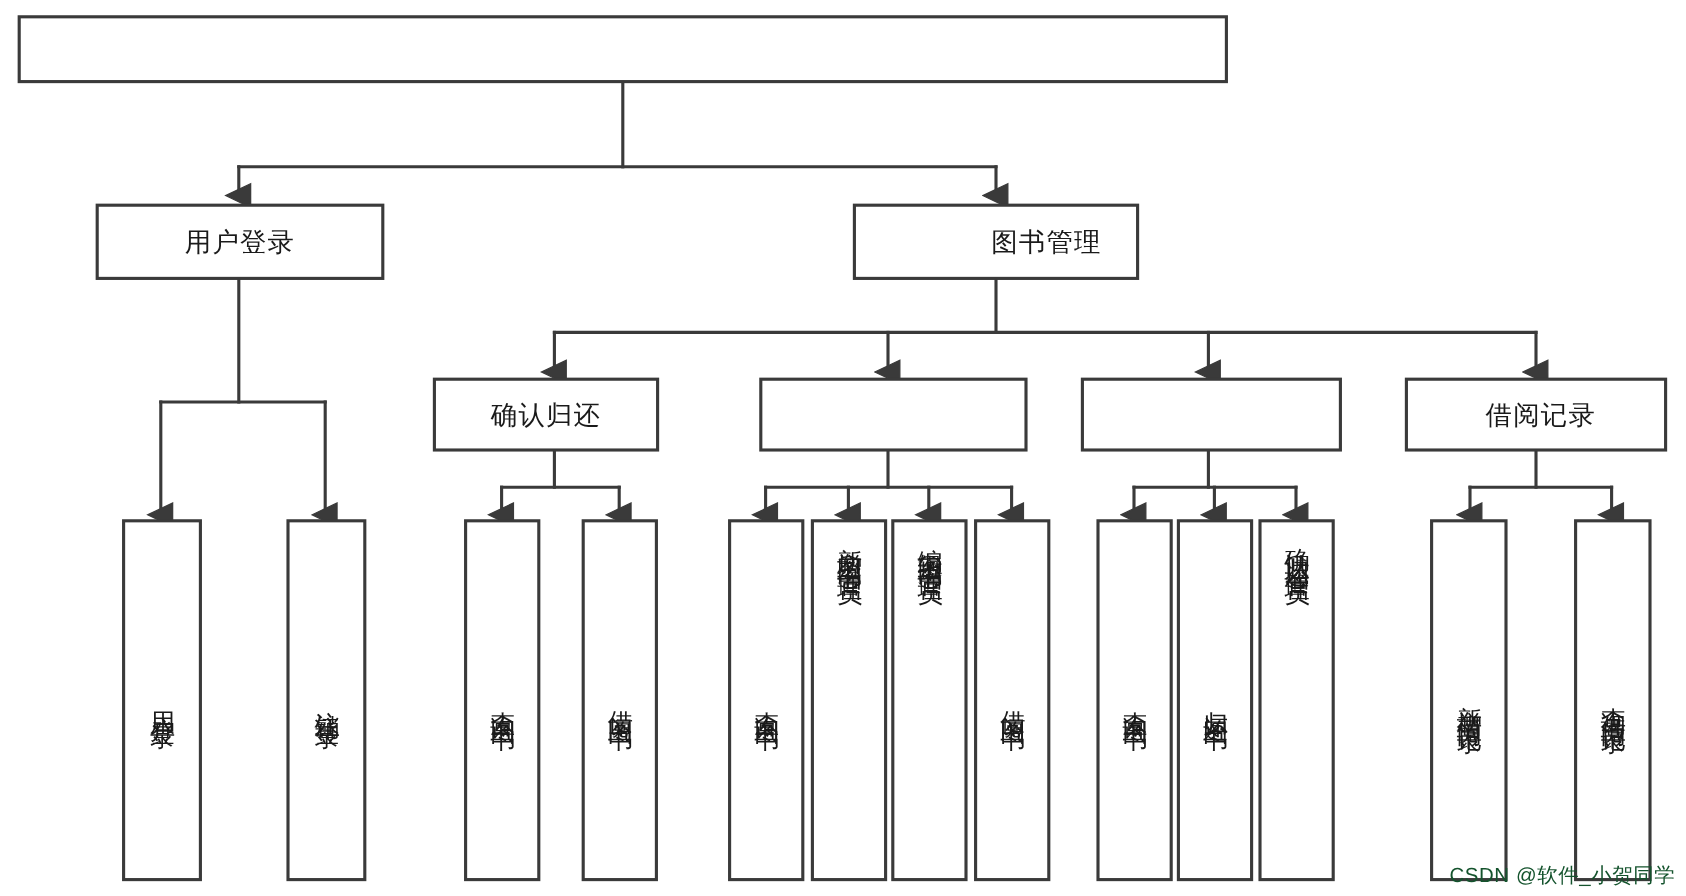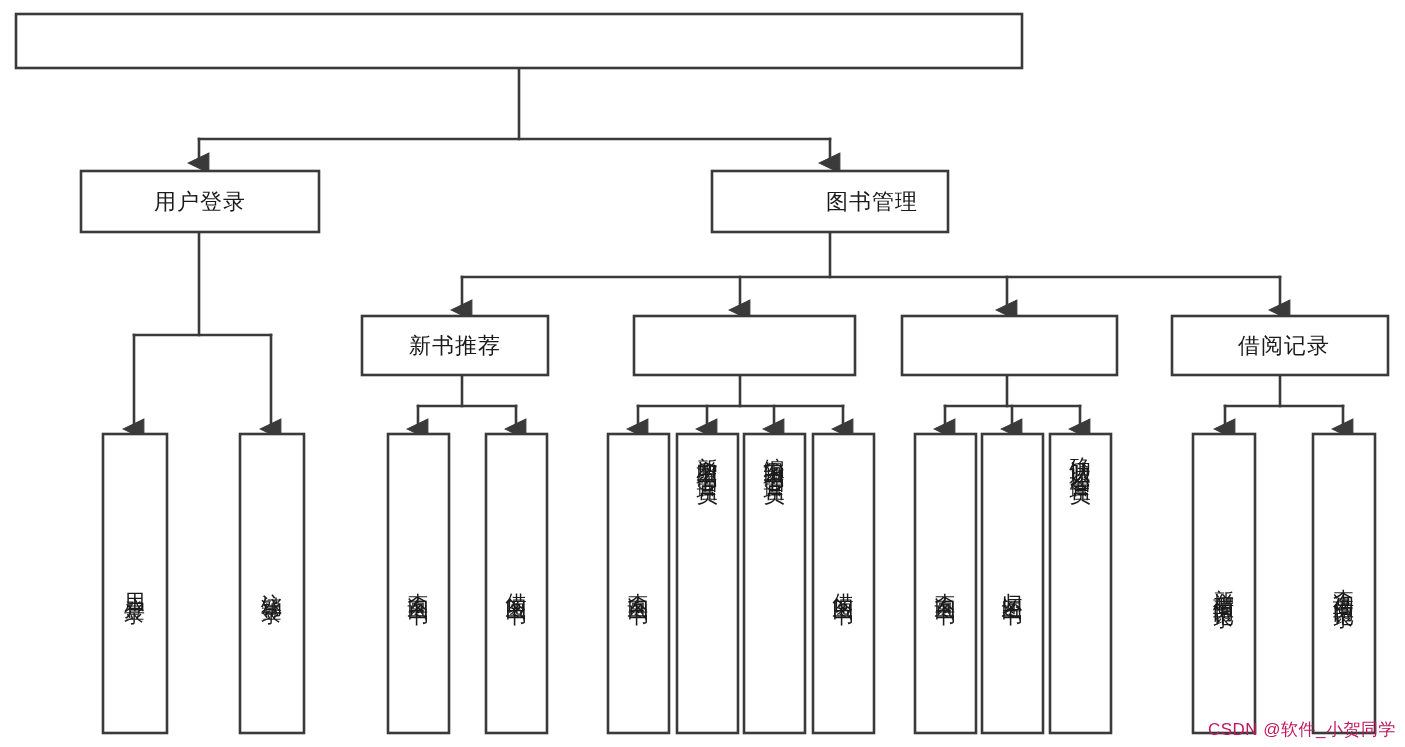--- a/index.html
+++ b/index.html
@@ -69,21 +69,21 @@
     color: #1a1a1a;
     letter-spacing: 1px;
     white-space: nowrap;
   }
   #watermark {
     position: absolute;
     right: 9px;
     bottom: 6px;
     font-family: "Liberation Sans", "DejaVu Sans", sans-serif;
     font-size: 17px;
-    color: #be185d;
+    color: #14532d;
     letter-spacing: 0.5px;
     white-space: nowrap;
   }
 </style>
 </head>
 <body>
 
 <div id="diagram-root">
 
   <svg id="flow" viewBox="0 0 1405 747">
@@ -164,21 +164,21 @@
 
 
   <div class="hlabel-wrap" style="left:81px; top:171px; width:238px; height:61px;">
     <span class="hlabel-text">用户登录</span>
   </div>
   <div class="hlabel-wrap" style="left:720px; top:171px; width:248px; height:61px;margin-left:28px;">
     <span class="hlabel-text">图书管理</span>
   </div>
 
   <div class="hlabel-wrap" style="left:362px; top:316px; width:186px; height:59px;">
-    <span class="hlabel-text">新书推荐</span>
+    <span class="hlabel-text">确认归还</span>
   </div>
   <div class="hlabel-wrap" style="left:1172px; top:316px; width:224px; height:59px;">
     <span class="hlabel-text">借阅记录</span>
   </div>
 
   <div class="vlabel-wrap" style="left:103px; top:434px; width:64px; height:299px;">
     <span class="vlabel-text">用户登录</span>
   </div>
   <div class="vlabel-wrap" style="left:240px; top:434px; width:64px; height:299px;">
     <span class="vlabel-text">注销登录</span>

